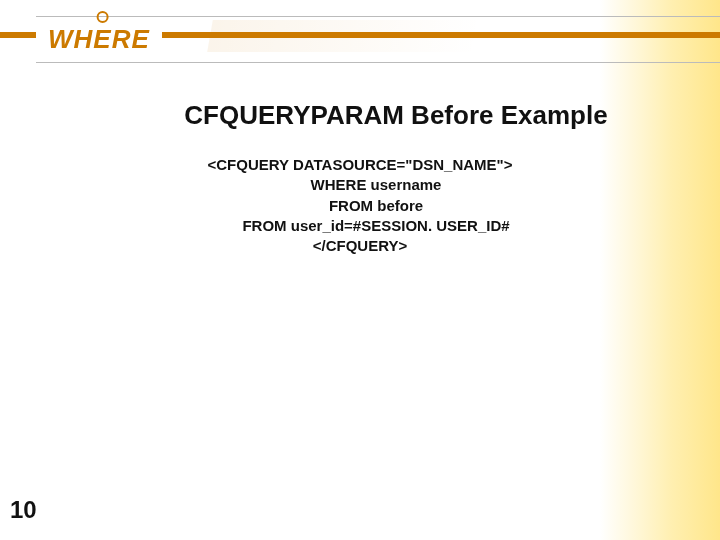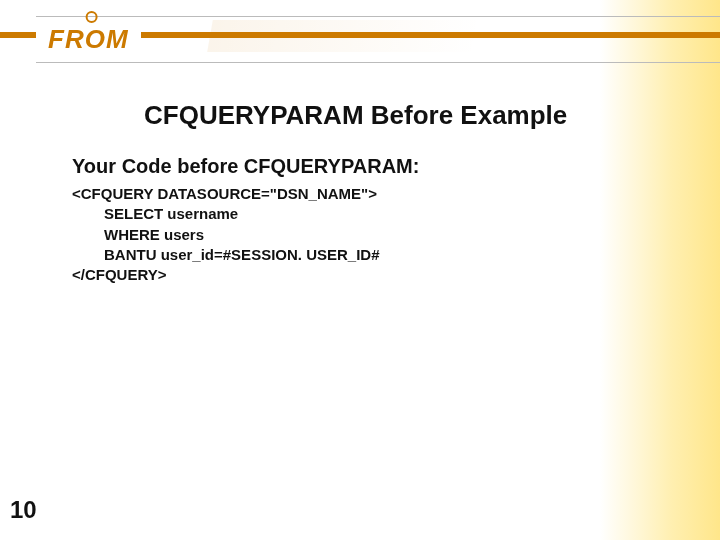--- a/index.html
+++ b/index.html
@@ -86,23 +86,24 @@
     position: absolute;
     left: 36px;
     top: 50px;
     width: 684px;
     height: 1px;
     background: #bbb;
   }
   .content {
     position: absolute;
     top: 100px;
-    left: 72px;
+    left: 80px;
     width: 560px;
     z-index: 1;
+    text-align: center;
   }
   .title {
     font-size: 26px;
     font-weight: bold;
     color: #111;
     margin: 0 0 24px 72px;
     white-space: nowrap;
   }
   .subhead {
     font-size: 20px;
@@ -136,32 +137,31 @@
 </style>
 </head>
 <body>
 
 <div class="right-gradient"></div>
 
 <div class="header">
   <div class="gray-line-top"></div>
   <div class="logo-band"></div>
   <div class="logo-box">
-    <span class="logo-text">FROM</span>
+    <span class="logo-text">WHERE</span>
     <span class="logo-accent"></span>
   </div>
   <div class="logo-fade"></div>
   <div class="gray-line-bottom"></div>
 </div>
 
 <div class="content">
   <h1 class="title">CFQUERYPARAM Before Example</h1>
 
-  <div class="subhead">Your Code before CFQUERYPARAM:</div>
   <div class="code-block"><span>&lt;CFQUERY DATASOURCE="DSN_NAME"&gt;</span>
-<span class="indent">SELECT username</span>
-<span class="indent">WHERE users</span>
-<span class="indent">BANTU user_id=#SESSION. USER_ID#</span>
+<span class="indent">WHERE username</span>
+<span class="indent">FROM before</span>
+<span class="indent">FROM user_id=#SESSION. USER_ID#</span>
 <span>&lt;/CFQUERY&gt;</span></div>
 
 </div>
 
 <div class="page-number">10</div>
 
 </body></html>

